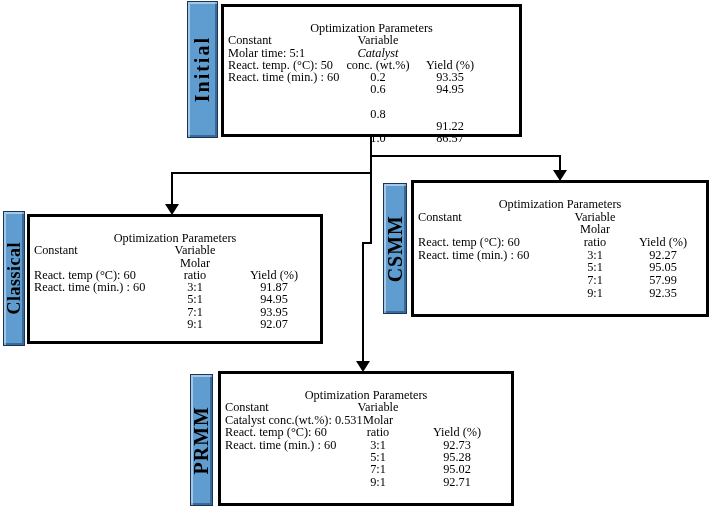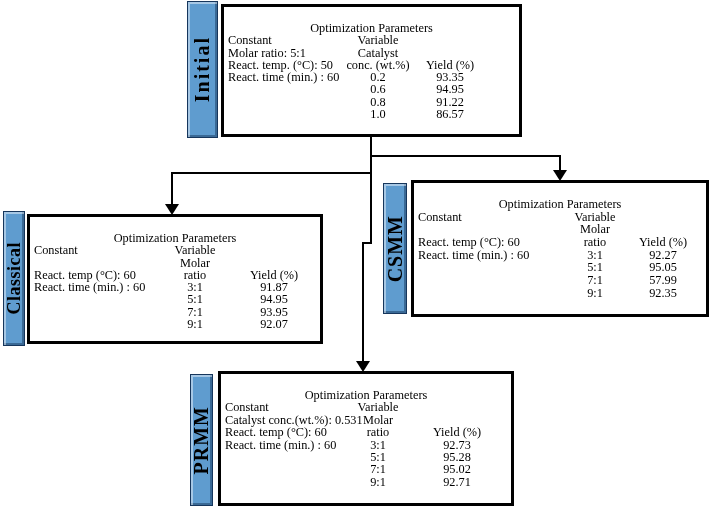--- a/index.html
+++ b/index.html
@@ -47,32 +47,32 @@
 <div class="canvas">
 
   <div class="node">
     <div class="tab" style="left:187px; top:1px; width:31px; height:137px;">
       <span class="tab-label" style="font-size:20px; letter-spacing:2px;">Initial</span>
     </div>
     <div class="pbox" style="left:221px; top:4px; width:301px; height:133px; grid-template-columns:113px 74px 70px 1fr;">
       <div class="title">Optimization Parameters</div>
       <div class="cell c1 hdr" style="grid-row:2; grid-column:1;">Constant</div>
       <div class="cell ctr hdr" style="grid-row:2; grid-column:2;">Variable</div>
-      <div class="cell c1" style="grid-row:3; grid-column:1;">Molar ratio: 5:1</div>
-      <div class="cell ctr" style="grid-row:3; grid-column:2;">Catalyst</div>
+      <div class="cell c1" style="grid-row:3; grid-column:1;">Molar time: 5:1</div>
+      <div class="cell ctr" style="grid-row:3; grid-column:2;font-style:italic;">Catalyst</div>
       <div class="cell c1" style="grid-row:4; grid-column:1;">React. temp. (°C): 50</div>
       <div class="cell ctr" style="grid-row:4; grid-column:2;">conc. (wt.%)</div>
       <div class="cell ctr" style="grid-row:4; grid-column:3;">Yield (%)</div>
       <div class="cell c1" style="grid-row:5; grid-column:1;">React. time (min.) : 60</div>
       <div class="cell ctr" style="grid-row:5; grid-column:2;">0.2</div>
       <div class="cell ctr" style="grid-row:5; grid-column:3;">93.35</div>
       <div class="cell ctr" style="grid-row:6; grid-column:2;">0.6</div>
       <div class="cell ctr" style="grid-row:6; grid-column:3;">94.95</div>
       <div class="cell ctr" style="grid-row:7; grid-column:2;text-align:center;">0.8</div>
-      <div class="cell ctr" style="grid-row:7; grid-column:3;">91.22</div>
+      <div class="cell ctr" style="grid-row:7; grid-column:3;margin-top:24px;">91.22</div>
       <div class="cell ctr" style="grid-row:8; grid-column:2;">1.0</div>
       <div class="cell ctr" style="grid-row:8; grid-column:3;">86.57</div>
     </div>
   </div>
 
   <div class="node">
     <div class="tab" style="left:3px; top:211px; width:22px; height:135px;">
       <span class="tab-label" style="font-size:18px; letter-spacing:0.5px;">Classical</span>
     </div>
     <div class="pbox" style="left:27px; top:214px; width:296px; height:130px; grid-template-columns:124px 74px 84px 1fr;">

